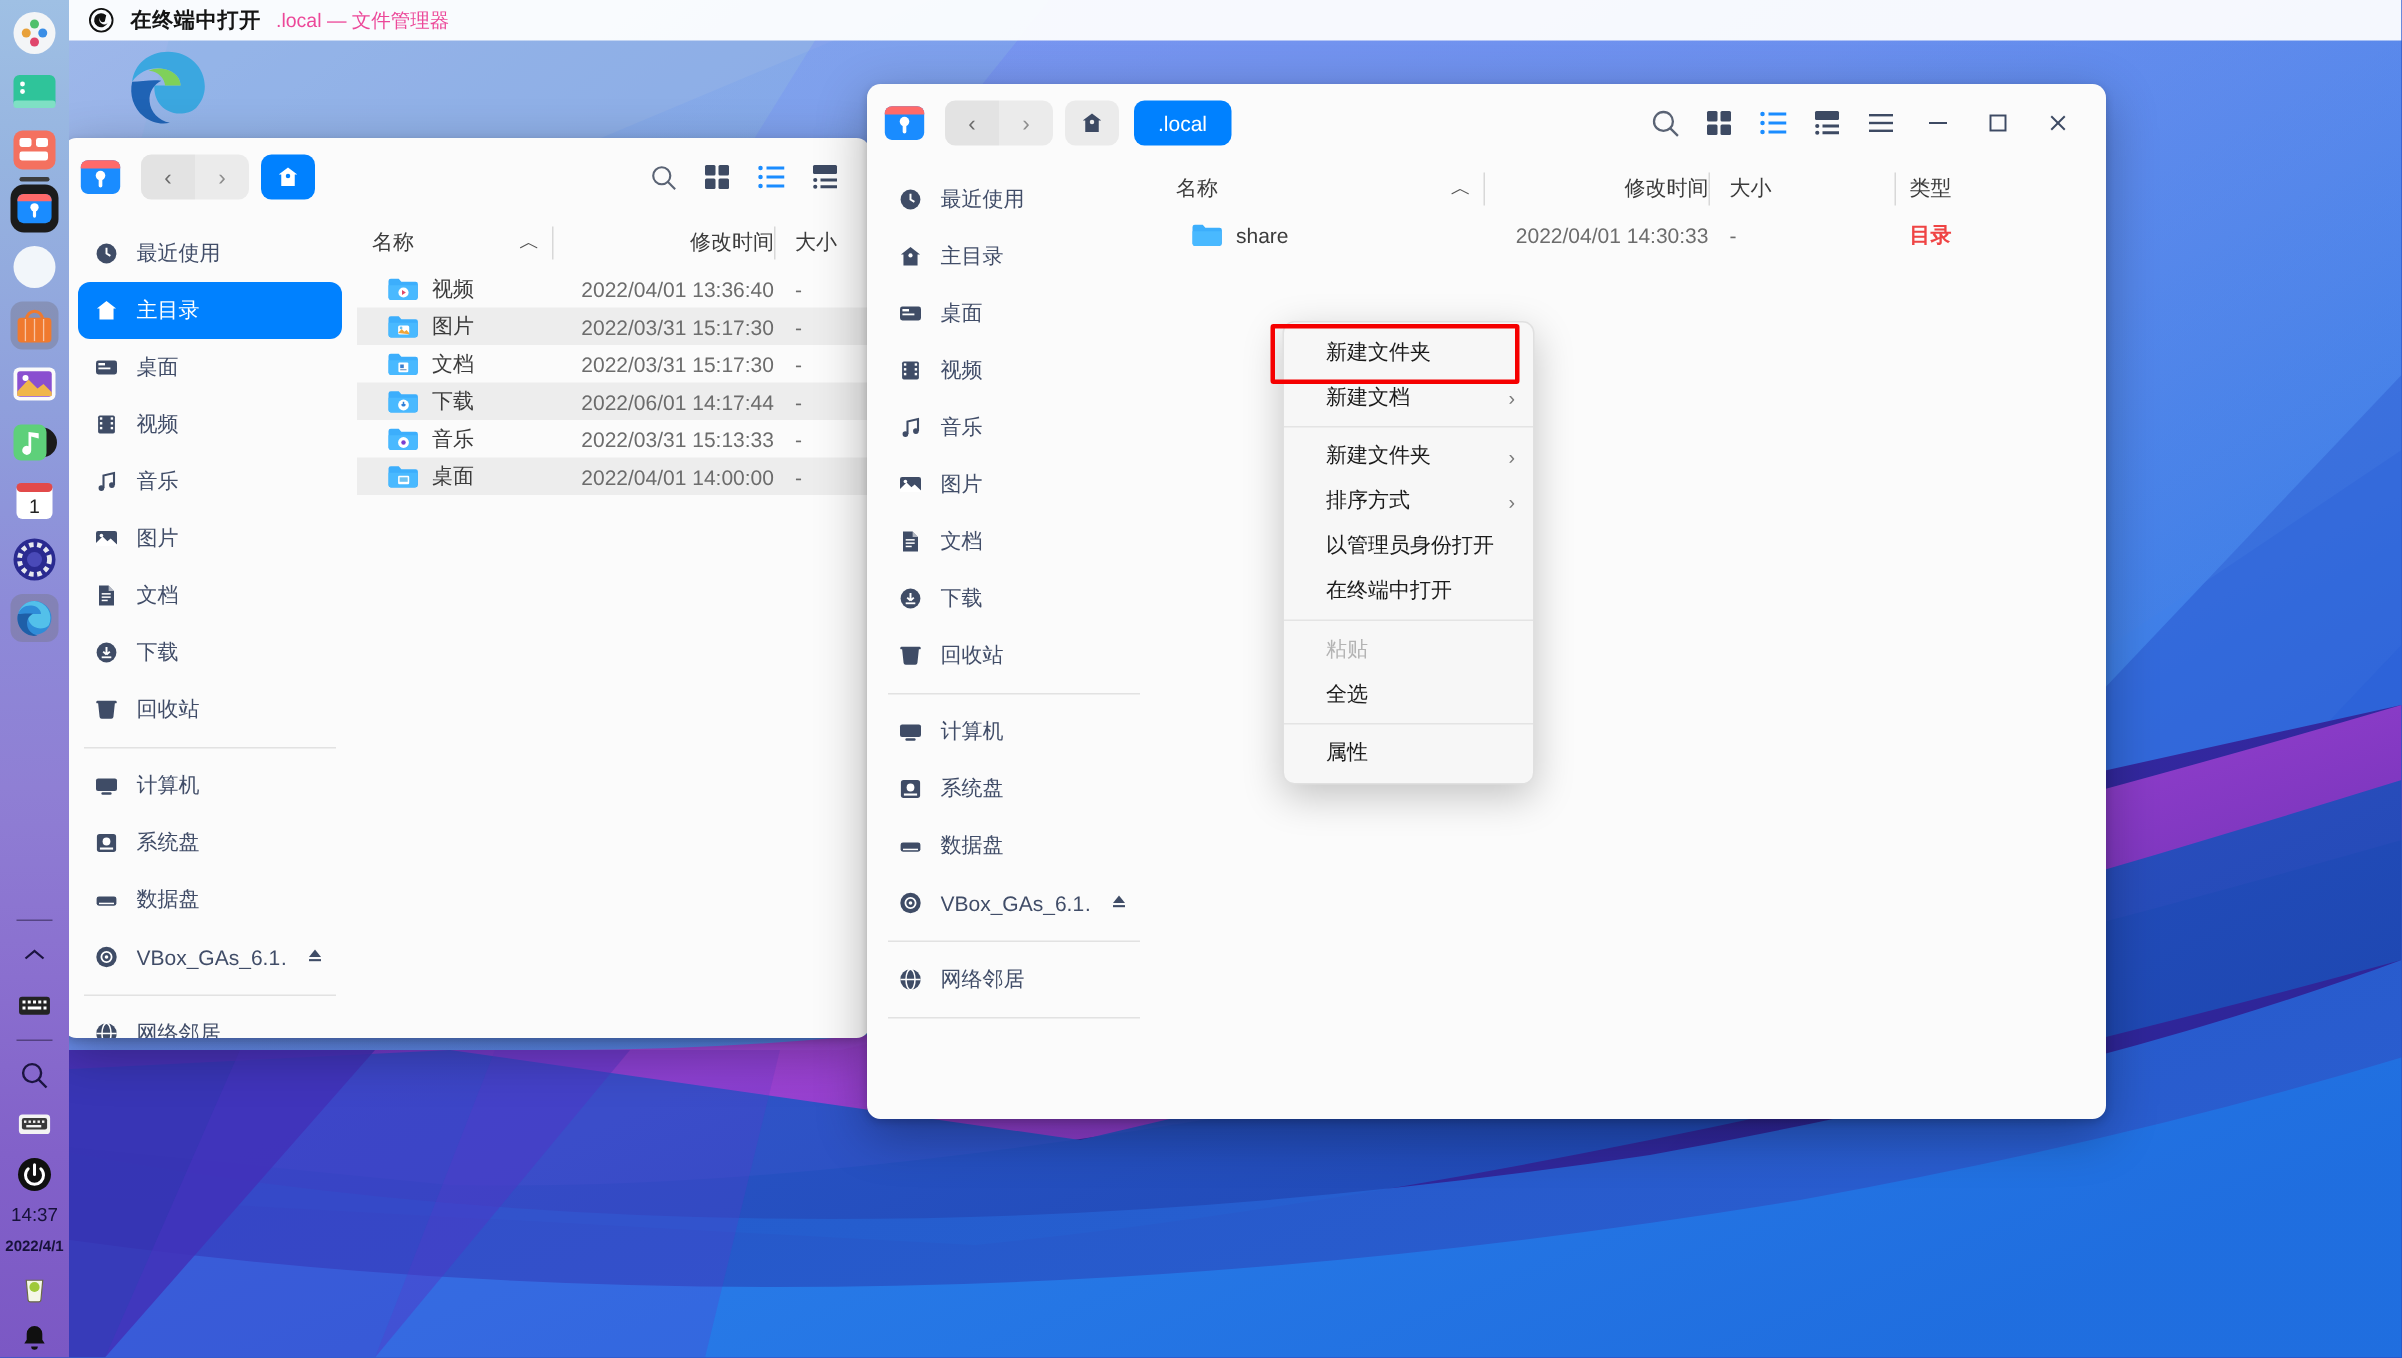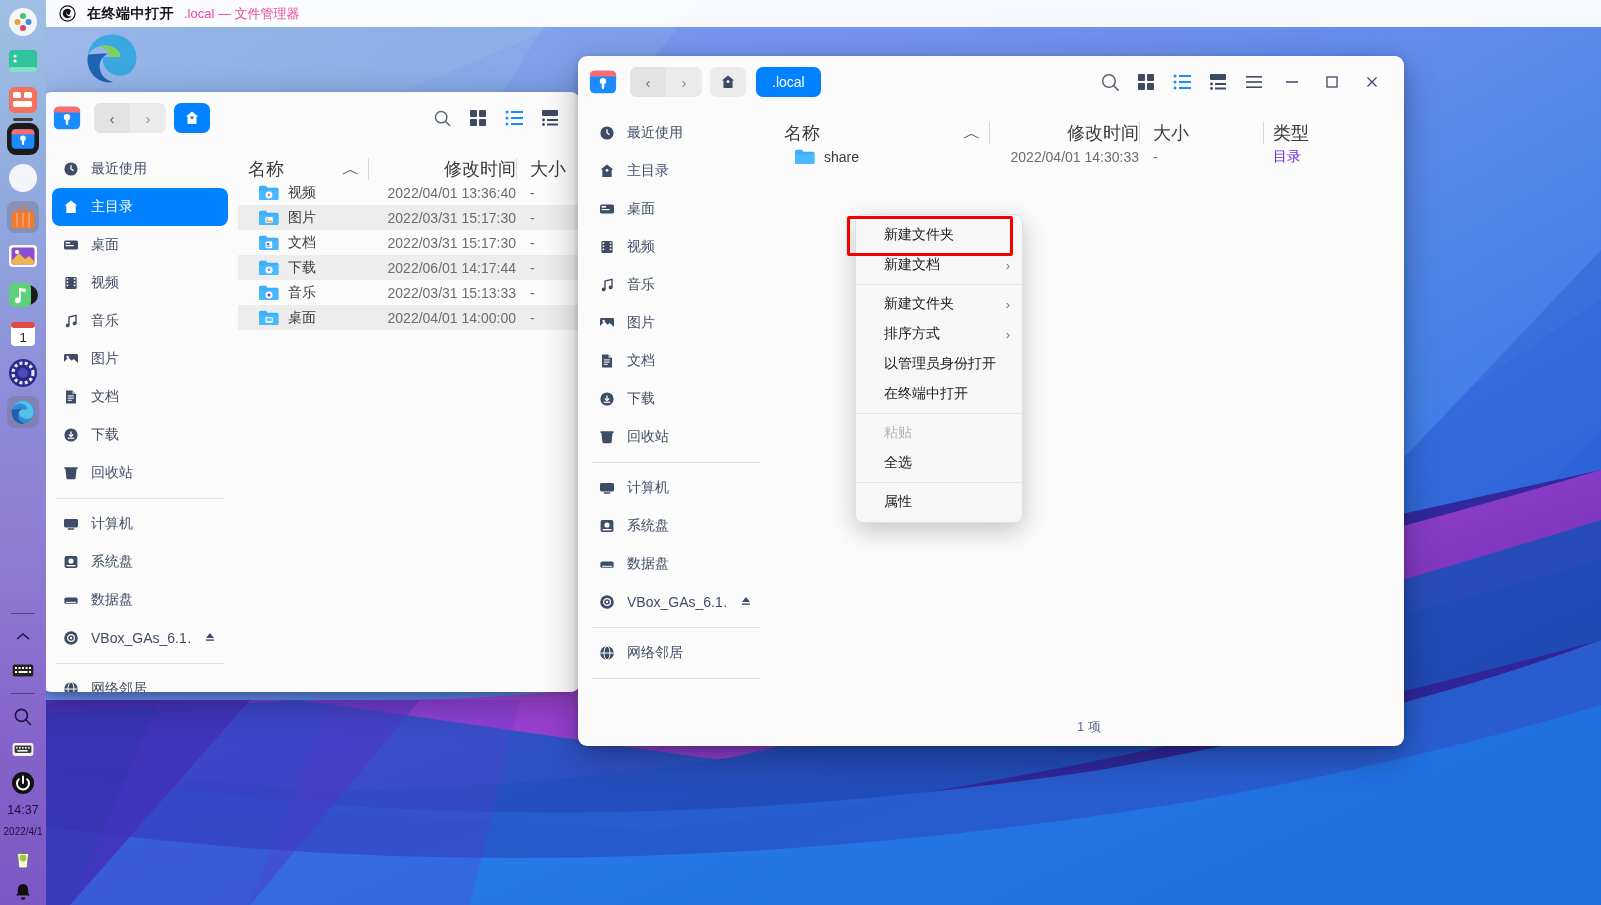--- a/index.html
+++ b/index.html
@@ -37,21 +37,21 @@
   .dockicon.active { background: #1b1b1b; border-radius: 9px; }
   .dockicon.active::before {
      content:""; position:absolute; top:-5px; left:6px; width:20px; height:3px;
      background:#3c3c3c; border-radius:2px;
   }
   .dockicon.boxed { background: rgba(120,120,140,0.45); }
   .dock-sep { width: 24px; height: 1px; background: rgba(40,30,70,0.55); flex: none; margin: 3px 0; }
   .dock-spacer { flex: 1 1 auto; }
   .dock-btn { width: 30px; height: 26px; display:flex; align-items:center; justify-content:center; flex:none; }
   .dock-time { font-size: 12.5px; color: #17123a; font-weight: 400; line-height: 15px; flex:none;text-align:right; }
-  .dock-date { font-size: 10px; color: #17123a; line-height: 14px; flex:none; }
+  .dock-date { font-size: 10px; color: #17123a; line-height: 14px; flex:none;font-weight:bold; }
 
   
   #desktop-icon {
     position: absolute; left: 58px; top: 28px; width: 108px; z-index: 20;
     display:flex; flex-direction:column; align-items:center; gap: 4px;
   }
   #desktop-icon .dlabel { font-size: 13px; color: #dfe9f7; text-shadow: 0 1px 2px rgba(0,0,0,.4); }
 
   
   .fm-window {
@@ -85,37 +85,37 @@
   .side-item { height: 38px; display: flex; align-items: center; gap: 12px;
                padding: 0 10px; border-radius: 8px; color: #414d68; font-size: 14px; }
   .side-item.selected { background: #0081ff; color: #fff; }
   .side-item .sicon { width: 17px; height: 17px; flex: none; display:flex; align-items:center; justify-content:center; }
   .side-item .slabel { flex: 1 1 auto; white-space: nowrap; overflow: hidden; }
   .side-item .eject { width: 14px; flex: none; }
   .side-sep { height: 1px; background: #e2e2e2; margin: 6px 4px; }
 
   
   .fm-main { flex: 1 1 auto; display: flex; flex-direction: column; min-width: 0; }
-  .fm-head { display: flex; align-items: flex-end; height: 36px; flex: none;
-             font-size: 18px; color: #3b3b3b; padding-right: 14px; }
+  .fm-head { display: flex; align-items: center; height: 36px; flex: none;
+             font-size: 14px; color: #3b3b3b; padding-right: 14px; }
   .fm-head .col { position: relative; padding-left: 10px; height: 22px; display:flex; align-items:center; }
   .fm-head .col.bordered::before { content:""; position:absolute; left:0; top:0; bottom:0; width:1px; background:#d8d8d8; }
   .col-name { flex: none; }
   .col-sortwrap { margin-left: auto; padding-right: 8px; color:#555; }
   .col-time { flex: none; }
   .col-size { flex: none; }
   .col-type { flex: none; }
   .fm-list { flex: 1 1 auto; overflow: hidden; }
   .frow { display: flex; align-items: center; height: 25px; font-size: 14px; color: #3b3b3b; }
   .frow.alt { background: #ededed; }
   .frow .fname { display: flex; align-items: center; gap: 9px; padding-left: 20px; flex: none; }
   .frow .ficon { width: 21px; height: 18px; flex: none; }
   .frow .ftime { color: #6c6c6c; flex: none; }
   .frow .fsize { color: #6c6c6c; flex: none; }
-  .frow .ftype { color: #6d28d9; flex: none; }
+  .frow .ftype { color: #ef4444; flex: none; font-weight: bold; }
   .fm-status { height: 38px; flex: none; display: flex; align-items: center; justify-content: center;
                font-size: 13px; color: #5d6a86; }
 
   
   #window-front .col-name, #window-front .frow .fname { width: 215px; }
   #window-front .col-time, #window-front .frow .ftime { width: 150px; justify-content:flex-end; text-align: right; }
   #window-front .frow .ftime { padding-right: 0; }
   #window-front .col-size, #window-front .frow .fsize { width: 124px; padding-left: 14px; }
   #window-front .col-type, #window-front .frow .ftype { width: 120px; padding-left: 10px; }
 
@@ -779,21 +779,20 @@
                 <path d="M1 3.4a1.6 1.6 0 0 1 1.6-1.6h5.2l1.8 2h9.4a1.6 1.6 0 0 1 1.6 1.6v9a1.6 1.6 0 0 1-1.6 1.6H2.6A1.6 1.6 0 0 1 1 14.4Z" fill="#3caefc"></path>
                 <path d="M1 6.2h19v8.2a1.6 1.6 0 0 1-1.6 1.6H2.6A1.6 1.6 0 0 1 1 14.4Z" fill="#49b9ff"></path>
               </svg>
               <span>share</span>
             </span>
             <span class="ftime">2022/04/01 14:30:33</span>
             <span class="fsize">-</span>
             <span class="ftype">目录</span>
           </div>
         </div>
-      <div class="fm-status">1 项</div>
     </div>
   </div>
 </div>
 
 <div id="ctxmenu">
     <div class="mitem">
       <span>新建文件夹</span>
     </div>
     <div class="mitem">
       <span>新建文档</span>

